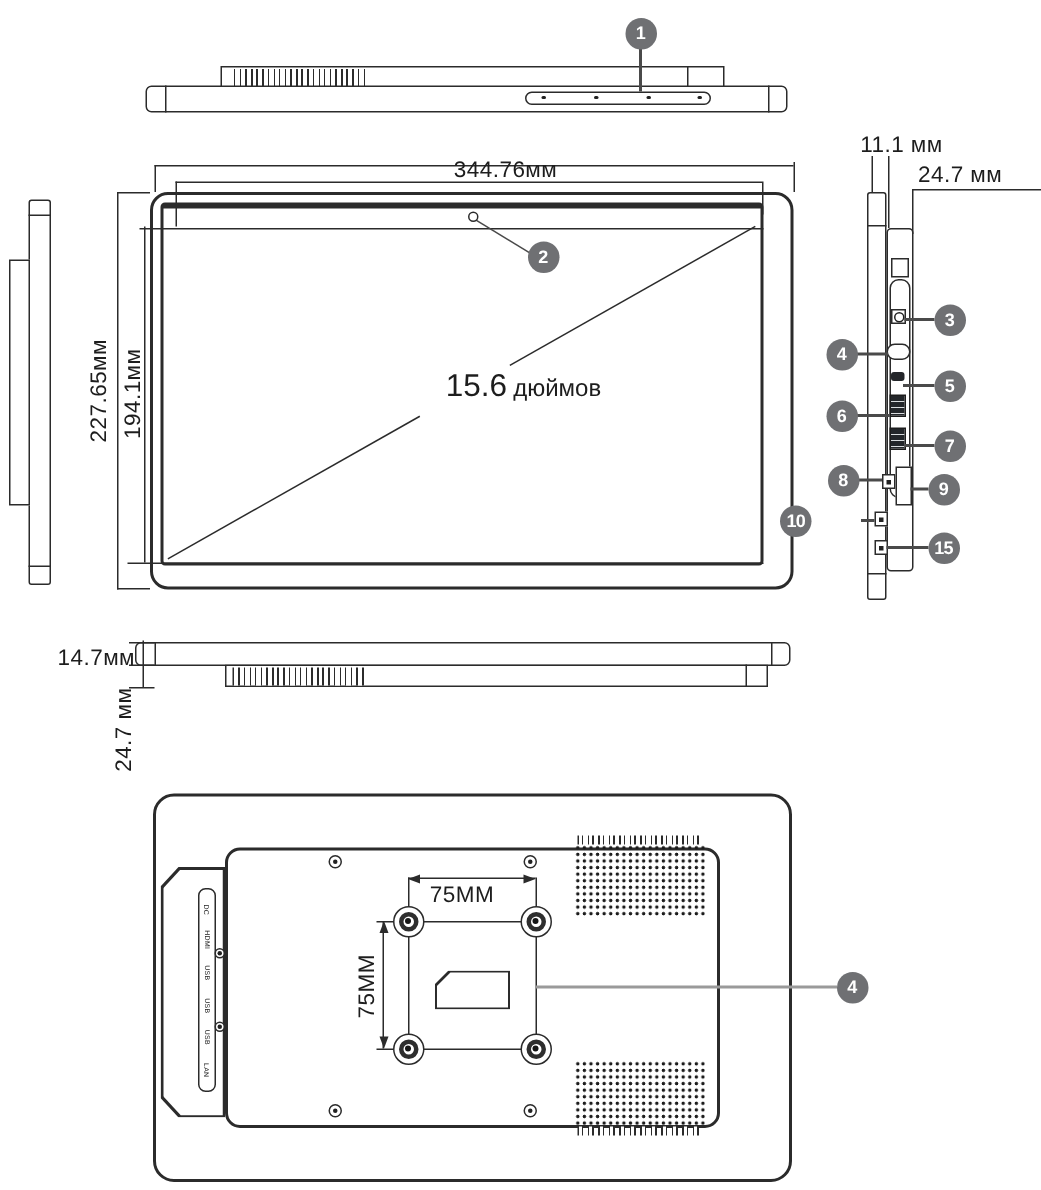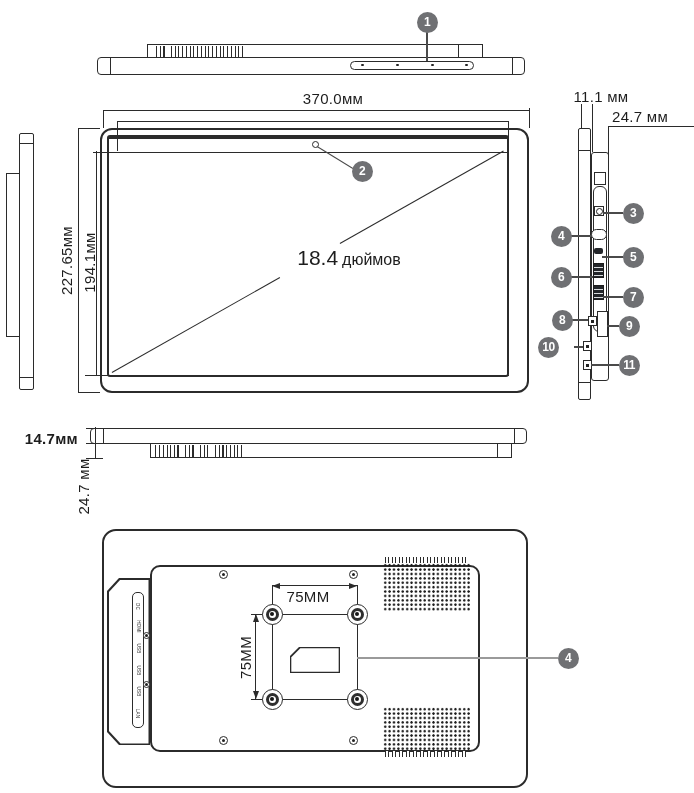--- a/index.html
+++ b/index.html
@@ -81,28 +81,28 @@
 
   <div>
     <div class="box thick" style="left:100px;top:128px;width:429px;height:265px;border-radius:12px;"></div>
     <div class="box thick" style="left:107px;top:135px;width:402px;height:242px;border-top-width:4px;border-radius:3px;"></div>
     <div class="hl" style="left:93px;top:152px;width:416px;height:1px;"></div>
     <div class="hl" style="left:85px;top:375px;width:424px;height:1px;"></div>
     <div class="cam" style="left:312px;top:141px;"></div>
     <div class="diag" style="left:112px;top:372px;width:193px;transform:rotate(-29.5deg);"></div>
     <div class="diag" style="left:340px;top:243px;width:188px;transform:rotate(-29.5deg);"></div>
     <div class="bigdim" style="left:279px;top:246px;width:140px;text-align:center;">
-      <span class="v1">18.4</span><span class="v2">дюймов</span>
+      <span class="v1">15.6</span><span class="v2">дюймов</span>
     </div>
     <div class="leader" style="left:317px;top:146px;width:42px;transform:rotate(31.5deg);transform-origin:0 50%;"></div>
   </div>
   <div class="callout" style="left:351.5px;top:160.5px;">2</div>
 
-  <div class="dimtext ctr" style="left:233px;top:90px;width:200px;">370.0мм</div>
   <div class="hl" style="left:103px;top:110px;width:426px;"></div>
+  <div class="dimtext ctr" style="left:237px;top:105px;width:200px;">344.76мм</div>
   <div class="hl" style="left:117px;top:121px;width:391px;"></div>
   <div class="vl" style="left:103px;top:110px;height:18px;"></div>
   <div class="vl" style="left:529px;top:108px;height:20px;"></div>
   <div class="vl" style="left:117px;top:121px;height:30px;"></div>
   <div class="vl" style="left:508px;top:121px;height:22px;"></div>
 
   <div class="vl" style="left:78px;top:128px;height:265px;"></div>
   <div class="vl" style="left:96px;top:151px;height:224px;"></div>
   <div class="hl" style="left:78px;top:128px;width:22px;"></div>
   <div class="hl" style="left:78px;top:392px;width:22px;"></div>
@@ -150,33 +150,33 @@
   <div class="callout" style="left:622.5px;top:246.5px;">5</div>
   <div class="leader" style="left:571px;top:276.4px;width:22px;"></div>
   <div class="callout" style="left:550.5px;top:266.5px;">6</div>
   <div class="leader" style="left:603px;top:296.4px;width:20px;"></div>
   <div class="callout" style="left:622.5px;top:286.5px;">7</div>
   <div class="leader" style="left:571px;top:319.4px;width:17px;"></div>
   <div class="callout" style="left:551.5px;top:309.5px;">8</div>
   <div class="leader" style="left:607px;top:325.4px;width:12px;"></div>
   <div class="callout" style="left:618.5px;top:315.5px;">9</div>
   <div class="leader" style="left:574px;top:346.4px;width:9px;"></div>
-  <div class="callout" style="left:538px;top:336.5px;">10</div>
+  <div class="callout" style="left:520px;top:336.5px;">10</div>
   <div class="leader" style="left:591px;top:364.4px;width:28px;"></div>
-  <div class="callout" style="left:618.5px;top:354.5px;">11</div>
+  <div class="callout" style="left:618.5px;top:354.5px;">15</div>
 
   <div>
     <div class="box" style="left:90px;top:428px;width:437px;height:16px;border-radius:4px;"></div>
     <div class="vl" style="left:103px;top:428px;height:16px;"></div>
     <div class="vl" style="left:514px;top:428px;height:16px;"></div>
     <div class="box" style="left:150px;top:443px;width:362px;height:15px;"></div>
     <div class="vl" style="left:497px;top:443px;height:15px;"></div>
     <div class="slots" style="left:155px;top:444.5px;width:88px;height:12px;"></div>
   </div>
-  <div class="dimtext rgt" style="left:12px;top:430px;width:66px;font-weight:bold;">14.7мм</div>
+  <div class="dimtext rgt" style="left:24px;top:430px;width:66px;">14.7мм</div>
   <div class="vl" style="left:95px;top:427px;height:31px;"></div>
   <div class="hl" style="left:86px;top:427.5px;width:17px;"></div>
   <div class="hl" style="left:86px;top:443px;width:17px;"></div>
   <div class="hl" style="left:86px;top:457.5px;width:17px;"></div>
   <div class="dimtext ctr rot" style="left:38px;top:478px;width:90px;">24.7 мм</div>
 
   <div>
     <div class="box thick" style="left:102px;top:529px;width:426px;height:259px;border-radius:14px;"></div>
     <div class="box thick" style="left:150px;top:565px;width:330px;height:187px;border-radius:10px;"></div>
 

